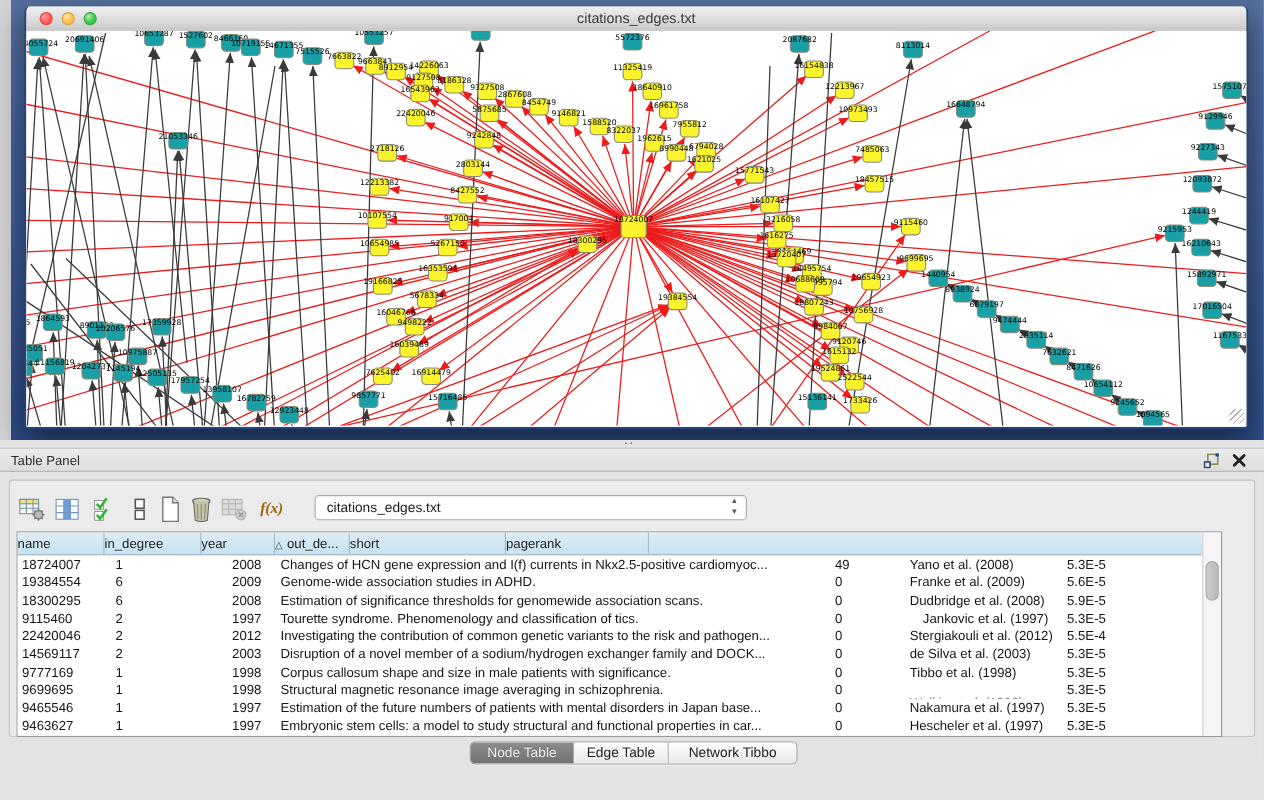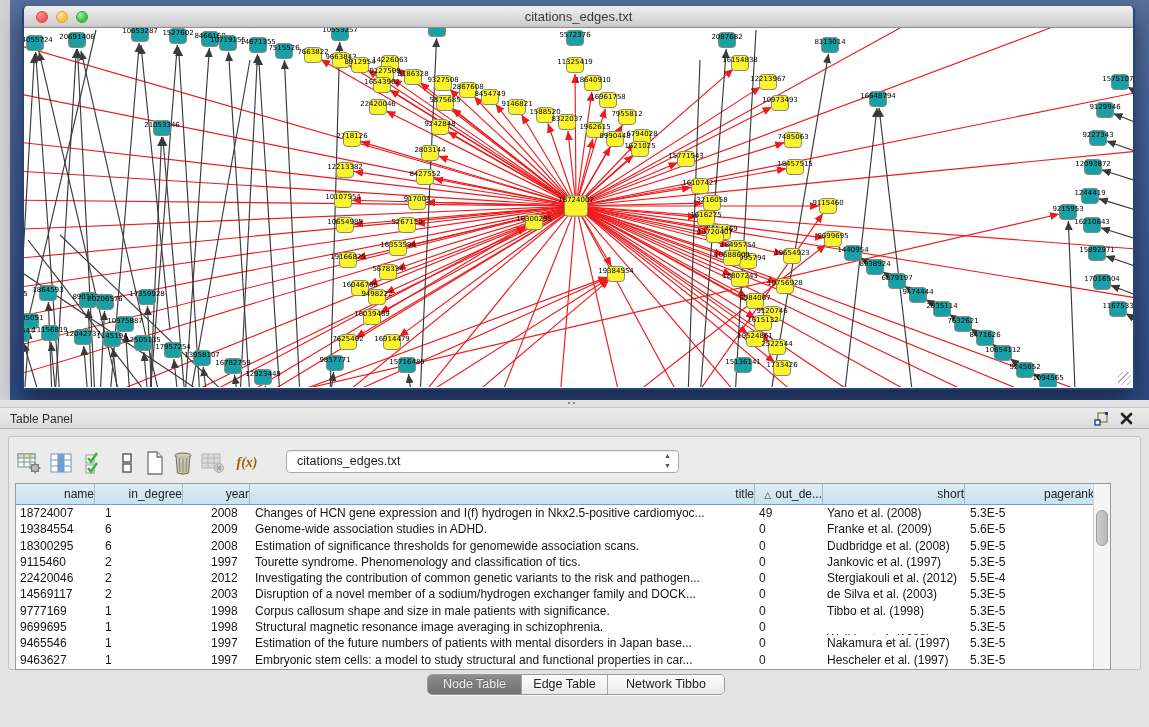--- a/index.html
+++ b/index.html
@@ -51,21 +51,21 @@
     font-size:12.5px; color:#1c1c1c; line-height:21px; padding-left:10px; }
   #combo-arrows { position:absolute; right:7px; top:0px; font-size:7px; color:#555; line-height:10px;
     text-align:center; }
   #combo-arrows div { height:10px; }
 
   
   #table-wrap { position:absolute; left:6px; top:46px; width:1096px; height:187px; background:#fff;
     border:1px solid #9a9a9a; overflow:hidden; }
   #table-header { display:flex; height:21px; background:linear-gradient(180deg,#dcedf7,#c8e2f0);
     border-bottom:1px solid #7d9cb2; }
-  .th { font-size:12px; color:#222; text-align:right; line-height:20px; border-right:1px solid #9fbccb;
+  .th { font-size:12px; color:#222; text-align:left; line-height:20px; border-right:1px solid #9fbccb;
     overflow:hidden; white-space:nowrap; flex:none; }
   .th .sort { font-size:9px; margin-right:4px; color:#333; }
   .trow { display:flex; height:16.3px; background:#fff; }
   .td { font-size:12px; color:#151515; line-height:16.3px; white-space:nowrap; overflow:hidden;
     flex:none; }
   #vscroll { position:absolute; right:0; top:0; width:17px; height:100%; background:#f5f5f5;
     border-left:1px solid #cfcfcf; }
   #vthumb { position:absolute; left:2px; top:26px; width:12px; height:36px; border-radius:6px;
     background:linear-gradient(90deg,#cdcdcd,#b8b8b8); border:1px solid #a0a0a0; }
 
@@ -858,31 +858,30 @@
           <div>▲</div>
           <div>▼</div>
         </span>
     </div>
 
     <div id="table-wrap">
       <div id="table-header">
           <div class="th" style="width: 79px;"><span>name</span></div>
           <div class="th" style="width: 88px;"><span>in_degree</span></div>
           <div class="th" style="width: 67px;"><span>year</span></div>
-          <div class="th" style="width: 505px;"><span>title</span></div>
           <div class="th" style="width: 68px;"><span class="sort">△</span><span>out_de...</span></div>
           <div class="th" style="width: 142px;"><span>short</span></div>
           <div class="th" style="width: 130px;"><span>pagerank</span></div>
         </div>
       <div id="table-body">
           <div class="trow">
             <div class="td" style="width: 79px; padding-left: 4px;">18724007</div>
             <div class="td" style="width: 88px; padding-left: 10px;">1</div>
             <div class="td" style="width: 67px; padding-left: 28px;">2008</div>
-            <div class="td" style="width: 505px; padding-left: 5px;">Changes of HCN gene expression and I(f) hydrogen in Nkx2.5-positive cardiomyoc...</div>
+            <div class="td" style="width: 505px; padding-left: 5px;">Changes of HCN gene expression and I(f) currents in Nkx2.5-positive cardiomyoc...</div>
             <div class="td" style="width: 68px; padding-left: 4px;">49</div>
             <div class="td" style="width: 142px; padding-left: 4px;">Yano et al. (2008)</div>
             <div class="td" style="width: 130px; padding-left: 5px;">5.3E-5</div>
           </div>
           <div class="trow">
             <div class="td" style="width: 79px; padding-left: 4px;">19384554</div>
             <div class="td" style="width: 88px; padding-left: 10px;">6</div>
             <div class="td" style="width: 67px; padding-left: 28px;">2009</div>
             <div class="td" style="width: 505px; padding-left: 5px;">Genome-wide association studies in ADHD.</div>
             <div class="td" style="width: 68px; padding-left: 4px;">0</div>
@@ -897,21 +896,21 @@
             <div class="td" style="width: 68px; padding-left: 4px;">0</div>
             <div class="td" style="width: 142px; padding-left: 4px;">Dudbridge et al. (2008)</div>
             <div class="td" style="width: 130px; padding-left: 5px;">5.9E-5</div>
           </div>
           <div class="trow">
             <div class="td" style="width: 79px; padding-left: 4px;">9115460</div>
             <div class="td" style="width: 88px; padding-left: 10px;">2</div>
             <div class="td" style="width: 67px; padding-left: 28px;">1997</div>
             <div class="td" style="width: 505px; padding-left: 5px;">Tourette syndrome. Phenomenology and classification of tics.</div>
             <div class="td" style="width: 68px; padding-left: 4px;">0</div>
-            <div class="td" style="width: 142px; padding-left: 4px;">Jankovic et al. (1997)</div>
+            <div class="td" style="width: 142px; padding-left: 4px; text-align: center;">Jankovic et al. (1997)</div>
             <div class="td" style="width: 130px; padding-left: 5px;">5.3E-5</div>
           </div>
           <div class="trow">
             <div class="td" style="width: 79px; padding-left: 4px;">22420046</div>
             <div class="td" style="width: 88px; padding-left: 10px;">2</div>
             <div class="td" style="width: 67px; padding-left: 28px;">2012</div>
             <div class="td" style="width: 505px; padding-left: 5px;">Investigating the contribution of common genetic variants to the risk and pathogen...</div>
             <div class="td" style="width: 68px; padding-left: 4px;">0</div>
             <div class="td" style="width: 142px; padding-left: 4px;">Stergiakouli et al. (2012)</div>
             <div class="td" style="width: 130px; padding-left: 5px;">5.5E-4</div>

